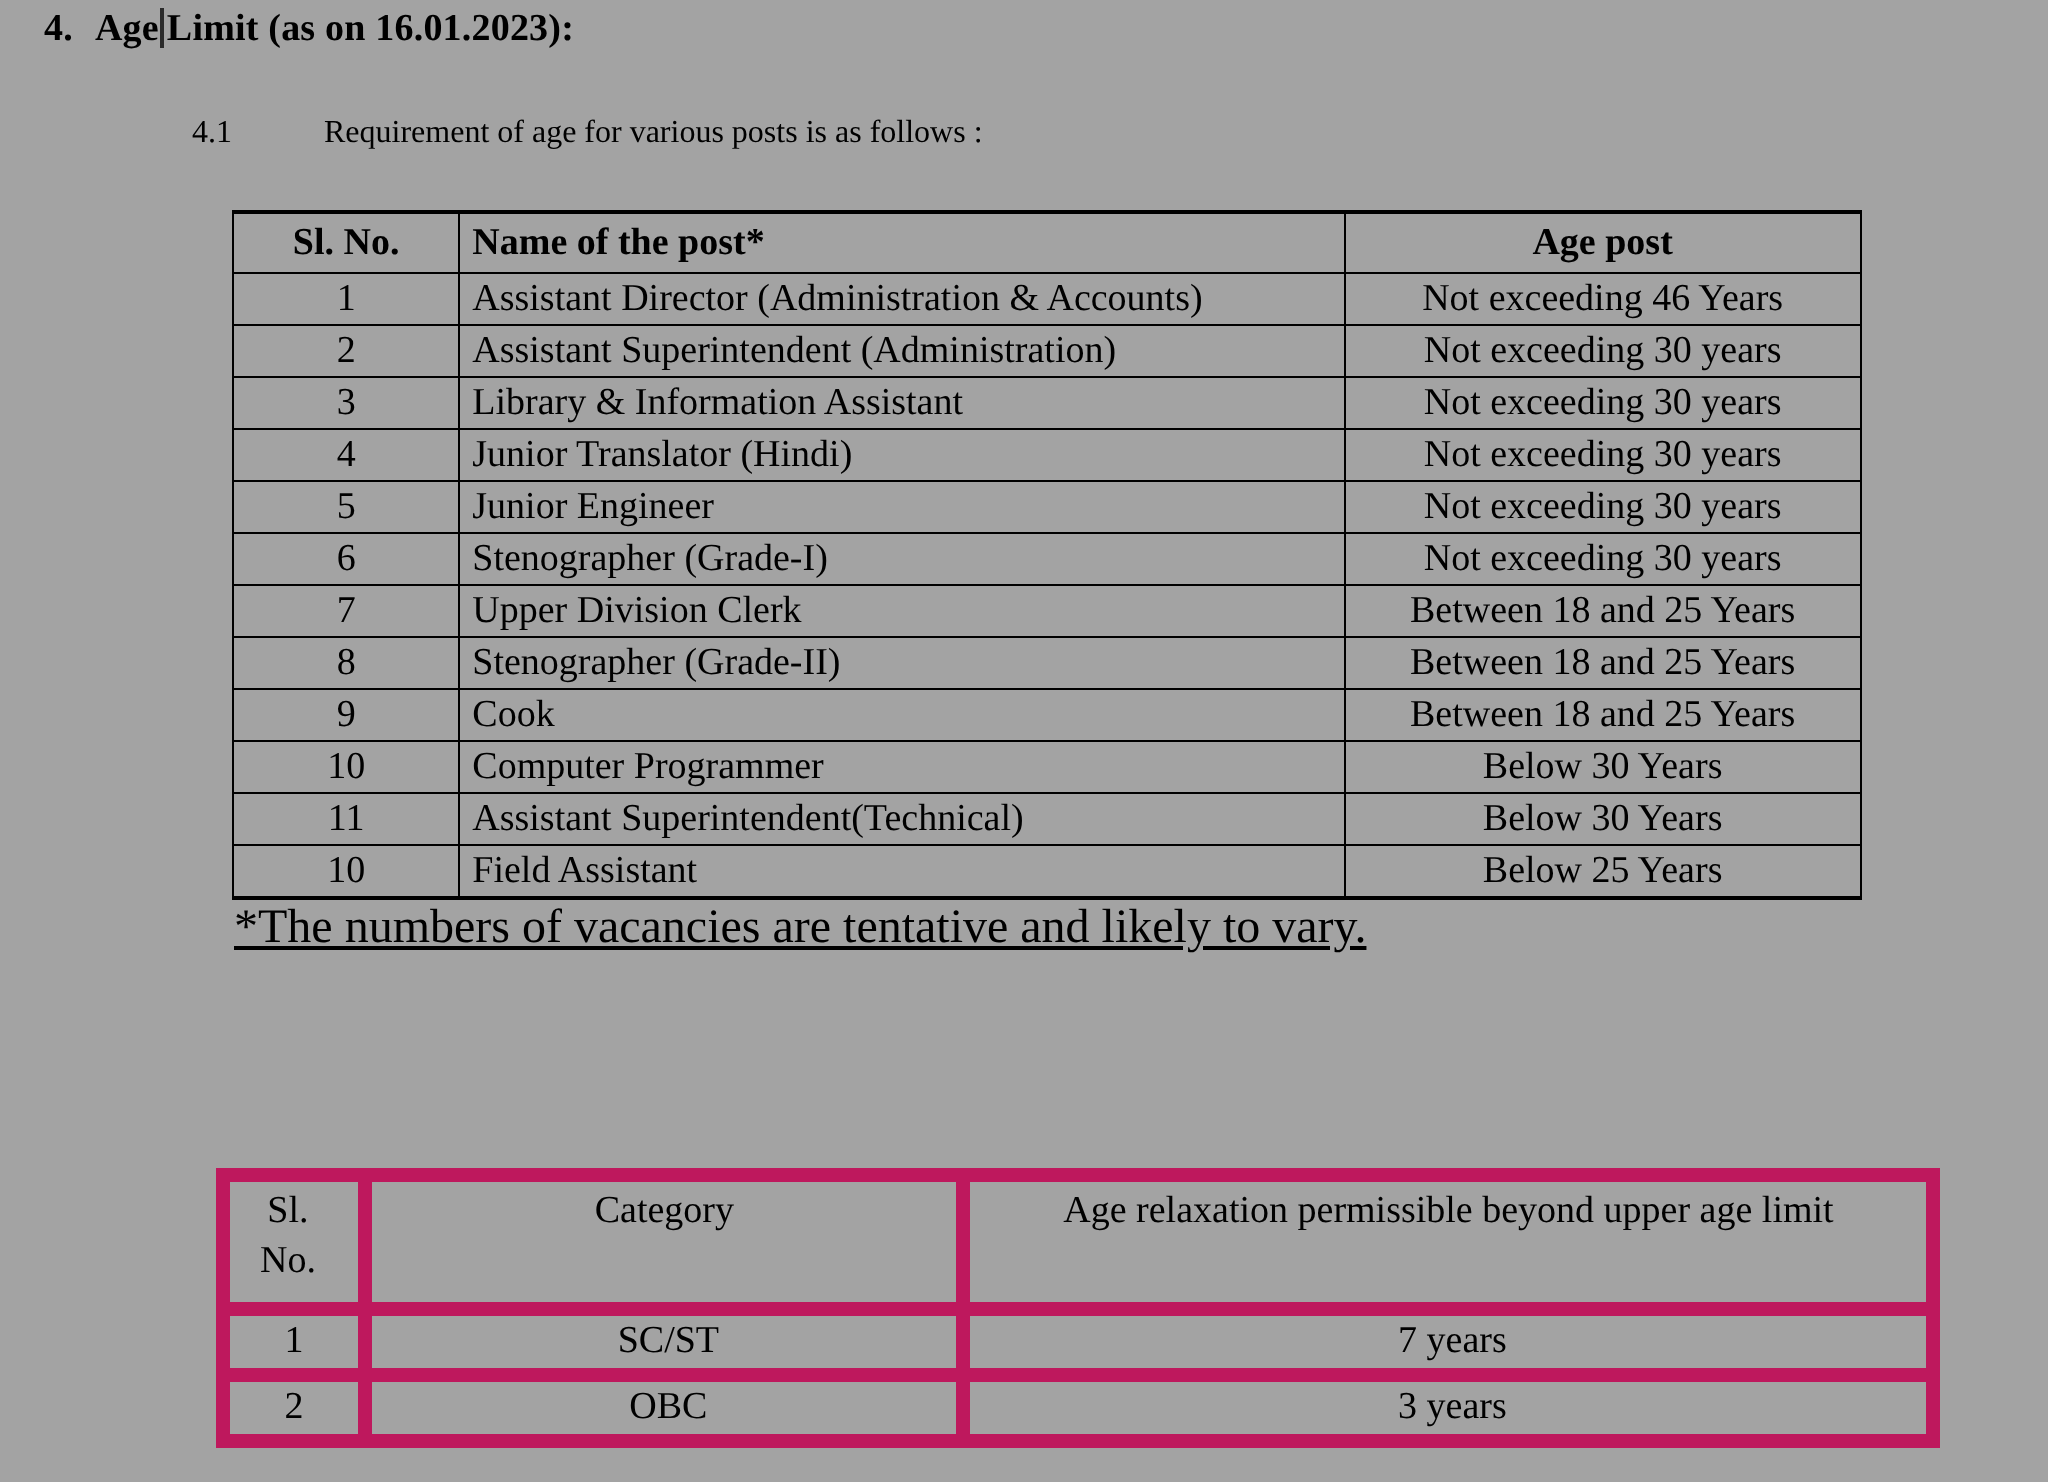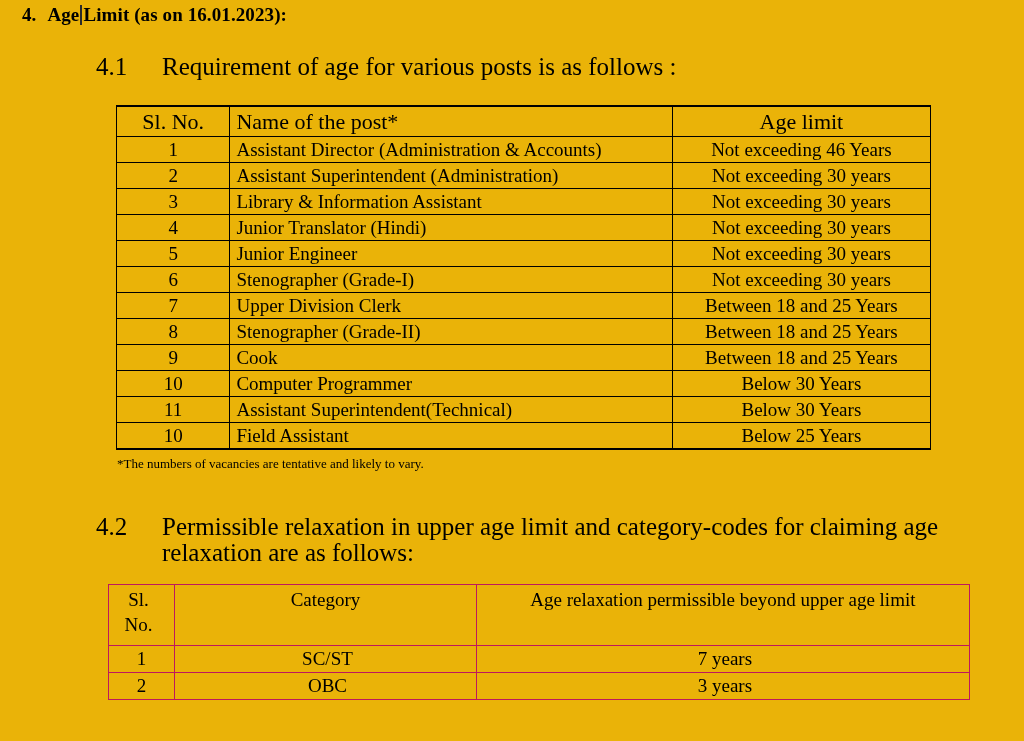--- a/index.html
+++ b/index.html
@@ -14,21 +14,21 @@
     position: relative;
     overflow: hidden;
     font-family: "Liberation Serif", "DejaVu Serif", serif;
     color: #000000;
   }
 
   .page {
     position: relative;
     width: 1024px;
     height: 741px;
-    background: #eab308;
+    background: #a3a3a3;
   }
 
   
   .section-heading {
     position: absolute;
     left: 22px;
     top: 4px;
     font-size: 19px;
     font-weight: bold;
     letter-spacing: 0.1px;
@@ -44,21 +44,21 @@
     width: 0;
     border-left: 2px solid #2b2b2b;
     height: 20px;
     vertical-align: -4px;
     margin: 0 1px;
   }
 
   
   .subsec {
     position: absolute;
-    font-size: 25px;
+    font-size: 16px;
     line-height: 26px;
   }
   .subsec .sub-num {
     position: absolute;
     left: 0;
     top: 0;
     width: 40px;
   }
   .subsec .sub-text {
     display: block;
@@ -90,56 +90,57 @@
   }
   #table-posts td, #table-posts th {
     border: 1px solid #000;
     padding: 0 6px;
     height: 25px;
     line-height: 25px;
     font-weight: normal;
     vertical-align: middle;
   }
   #table-posts thead th {
-    font-weight: normal;
+    font-weight: bold;
     text-align: center;
     height: 29px;
     line-height: 29px;
-    font-size: 22px;
+    font-size: 19px;
   }
   #table-posts .col-sl  { width: 106px; text-align: center; }
   #table-posts .col-post{ width: 448px; text-align: left; }
   #table-posts .col-age { width: 259px; text-align: center; }
   #table-posts tbody tr:last-child td {
     border-bottom: 2px solid #000;
   }
   #table-posts thead th {
     border-top: 2px solid #000;
   }
 
   
   .footnote {
     position: absolute;
     left: 117px;
     top: 452px;
-    font-size: 13px;
+    font-size: 24px;
     line-height: 24px;
+    text-decoration: underline;
     text-underline-offset: 2px;
     white-space: nowrap;
   }
 
   
   #table-relax {
     left: 108px;
     top: 584px;
     width: 862px;
     border: 1px solid #000;
   }
   #table-relax td, #table-relax th {
-    border: 1px solid #be185d;
+    border: 7px solid #be185d;
     padding: 0 6px;
     font-weight: normal;
     font-size: 19px;
     vertical-align: top;
   }
   #table-relax thead th {
     height: 58px;
     line-height: 25px;
     padding-top: 2px;
   }
@@ -169,21 +170,21 @@
   <div class="subsec" id="subsec-41">
     <span class="sub-num">4.1</span>
     <span class="sub-text">Requirement of age for various posts is as follows :</span>
   </div>
 
   <table class="tbl" id="table-posts">
     <thead>
       <tr>
         <th class="col-sl">Sl. No.</th>
         <th class="col-post">Name of the post*</th>
-        <th class="col-age">Age limit</th>
+        <th class="col-age">Age post</th>
       </tr>
     </thead>
     <tbody>
       <tr>
         <td class="col-sl">1</td>
         <td class="col-post">Assistant Director (Administration &amp; Accounts)</td>
         <td class="col-age">Not exceeding 46 Years</td>
       </tr>
       <tr>
         <td class="col-sl">2</td>
@@ -238,24 +239,20 @@
       <tr>
         <td class="col-sl">10</td>
         <td class="col-post">Field Assistant</td>
         <td class="col-age">Below 25 Years</td>
       </tr>
     </tbody>
   </table>
 
   <div class="footnote">*The numbers of vacancies are tentative and likely to vary.</div>
 
-  <div class="subsec" id="subsec-42">
-    <span class="sub-num">4.2</span>
-    <span class="sub-text">Permissible relaxation in upper age limit and category-codes for claiming age relaxation are as follows:</span>
-  </div>
 
   <table class="tbl" id="table-relax">
     <thead>
       <tr>
         <th class="c-sl">
           <span class="stack-line">Sl.</span>
           <span class="stack-line">No.</span>
         </th>
         <th class="c-cat">Category</th>
         <th class="c-desc">Age relaxation permissible beyond upper age limit</th>

